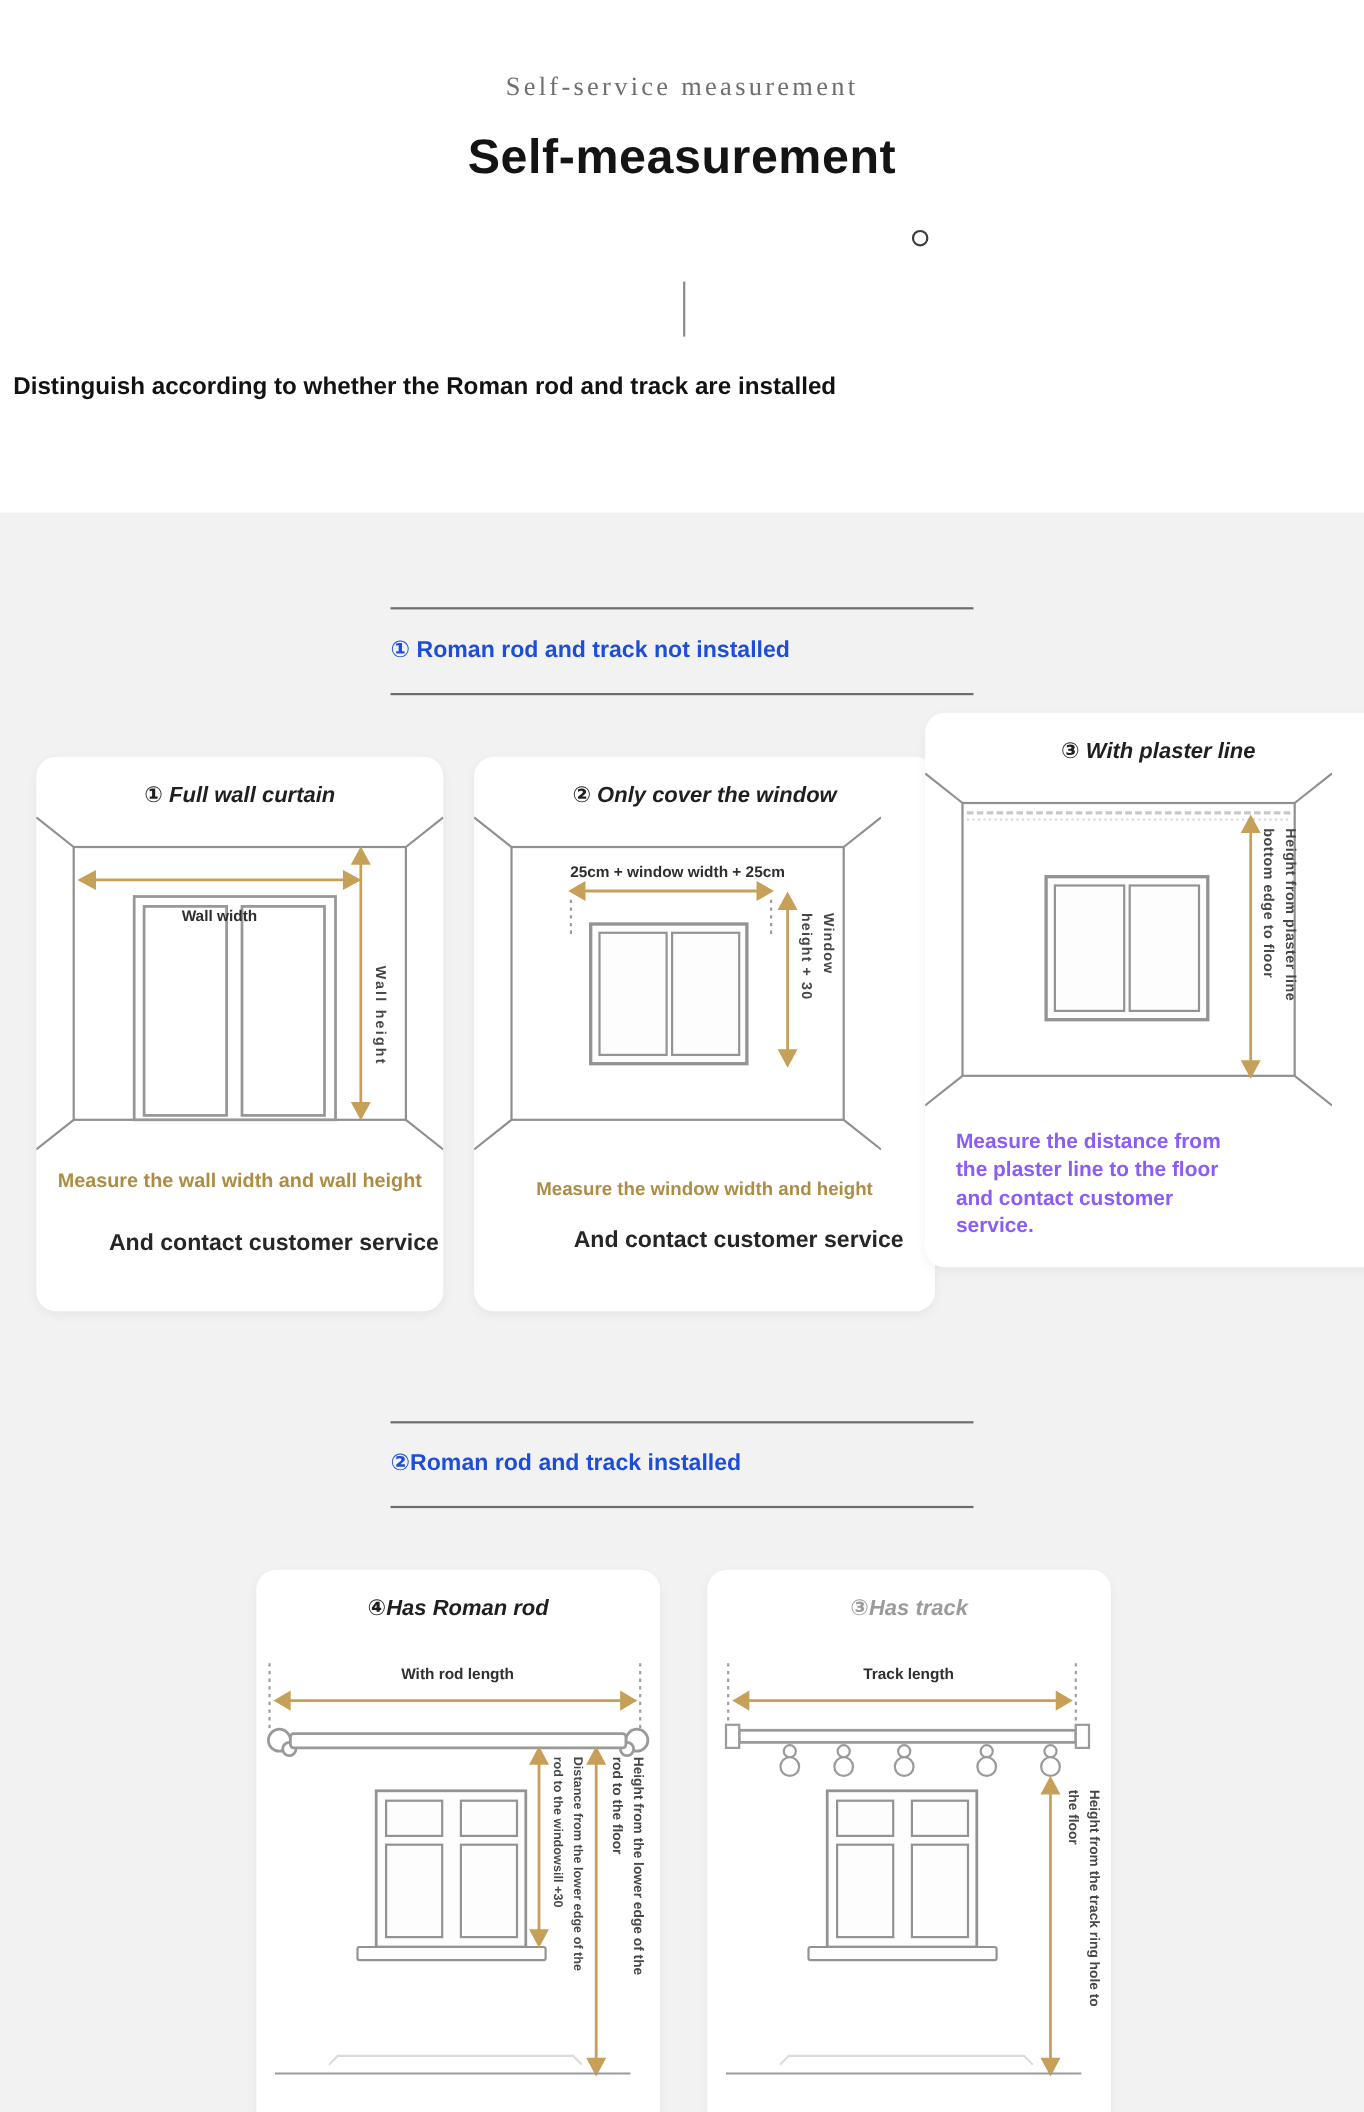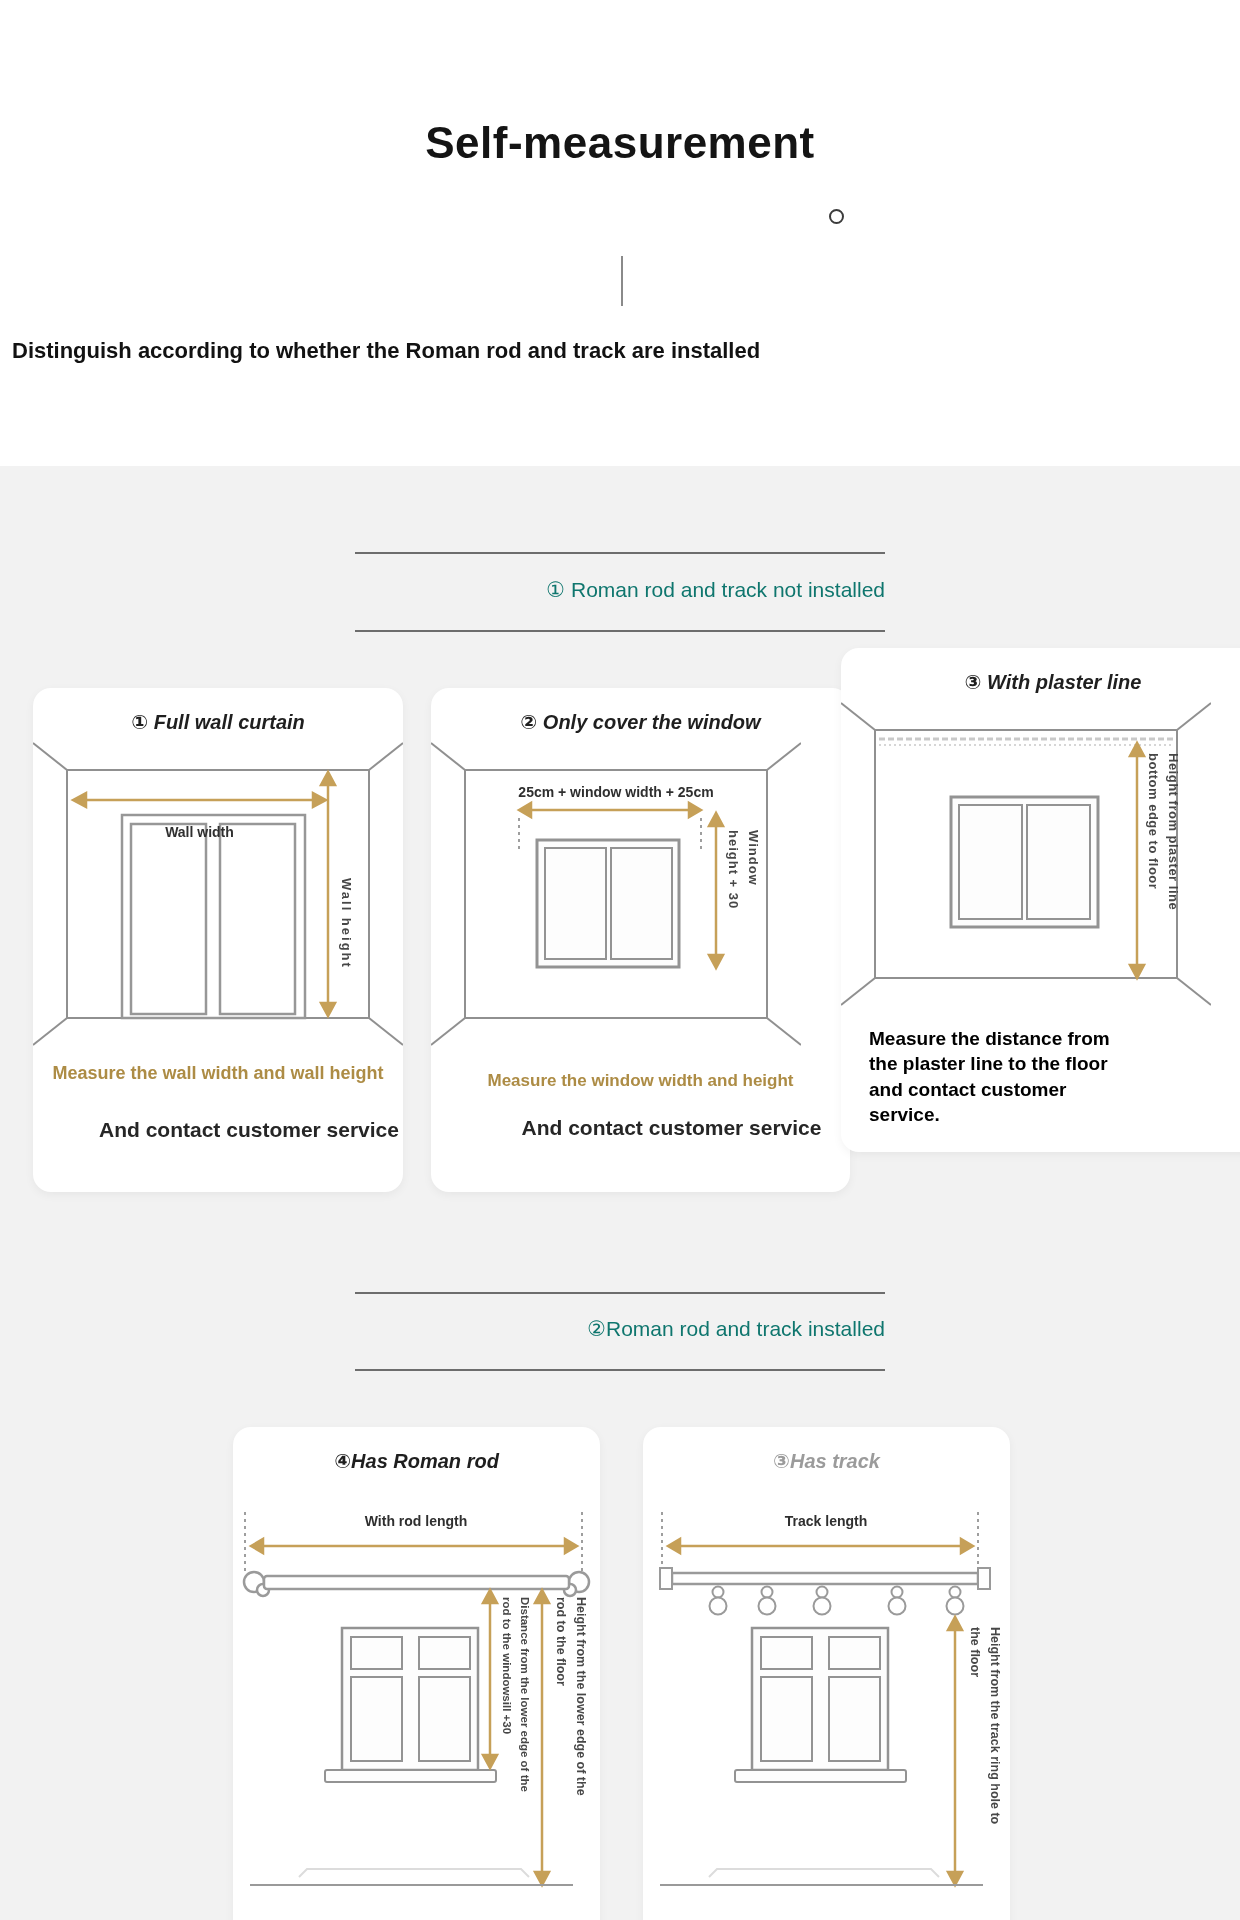--- a/index.html
+++ b/index.html
@@ -10,38 +10,39 @@
   .eyebrow{top:66px;left:0;width:1240px;text-align:center;font-family:"Liberation Serif","DejaVu Serif",serif;
            font-size:24px;color:#6e6e6e;letter-spacing:3px;}
   .main-title{top:118px;left:0;width:1240px;text-align:center;font-size:44px;font-weight:700;color:#141414;letter-spacing:0.5px;}
   .deco-circle{top:209px;left:829px;width:11px;height:11px;border:2px solid #3c3c3c;border-radius:50%;background:#fff;}
   .deco-vline{top:256px;left:621px;width:2px;height:50px;background:#8a8a8a;}
   .subtitle{top:338px;left:12px;width:1192px;text-align:left;font-size:22px;font-weight:700;color:#121212;}
   
   .gray-band{top:466px;left:0;width:1240px;height:1454px;background:#f2f2f2;}
   
   .sec-line{left:355px;width:530px;height:2px;background:#6d6d6d;}
-  .sec-heading{left:355px;width:530px;text-align:right;font-size:21px;font-weight:400;color:#0f766e;}
+  .sec-heading{left:355px;width:530px;text-align:left;font-size:21px;font-weight:700;color:#1d4ed8;}
   
   .card{background:#ffffff;border-radius:18px;box-shadow:0 3px 10px rgba(0,0,0,0.05);}
   .card-title{position:absolute;top:22px;left:0;width:100%;text-align:center;font-size:20px;font-weight:700;color:#1f1f1f;font-style:italic;}
   .card-title.gray{color:#9b9b9b;}
   .diag-label{position:absolute;font-size:14px;font-weight:700;color:#2f2f2f;text-align:center;}
   .vlabel{position:absolute;writing-mode:vertical-rl;color:#474747;font-weight:700;}
   .vlabel div{line-height:1.55;}
   .note-gold{position:absolute;left:0;width:100%;text-align:center;font-size:18px;font-weight:700;color:#ad8c45;}
   .note-dark{position:absolute;left:0;width:100%;text-align:center;font-size:21px;font-weight:700;color:#262626;padding-left:31px;}
-  .note-para{position:absolute;left:28px;width:268px;text-align:left;font-size:19px;font-weight:700;color:#000000;line-height:1.34;}
+  .note-para{position:absolute;left:28px;width:268px;text-align:left;font-size:19px;font-weight:700;color:#8b5cf6;line-height:1.34;}
   svg{position:absolute;display:block;}
 </style>
 </head>
 <body>
 
 <div class="page">
 
+  <div class="abs eyebrow">Self-service measurement</div>
   <div class="abs main-title">Self-measurement</div>
   <div class="abs deco-circle"></div>
   <div class="abs deco-vline"></div>
   <div class="abs subtitle">Distinguish according to whether the Roman rod and track are installed</div>
 
   <div class="abs gray-band"></div>
 
   <div class="abs sec-line" style="top:552px;"></div>
   <div class="abs sec-heading" style="top:578px;">① Roman rod and track not installed</div>
   <div class="abs sec-line" style="top:630px;"></div>

